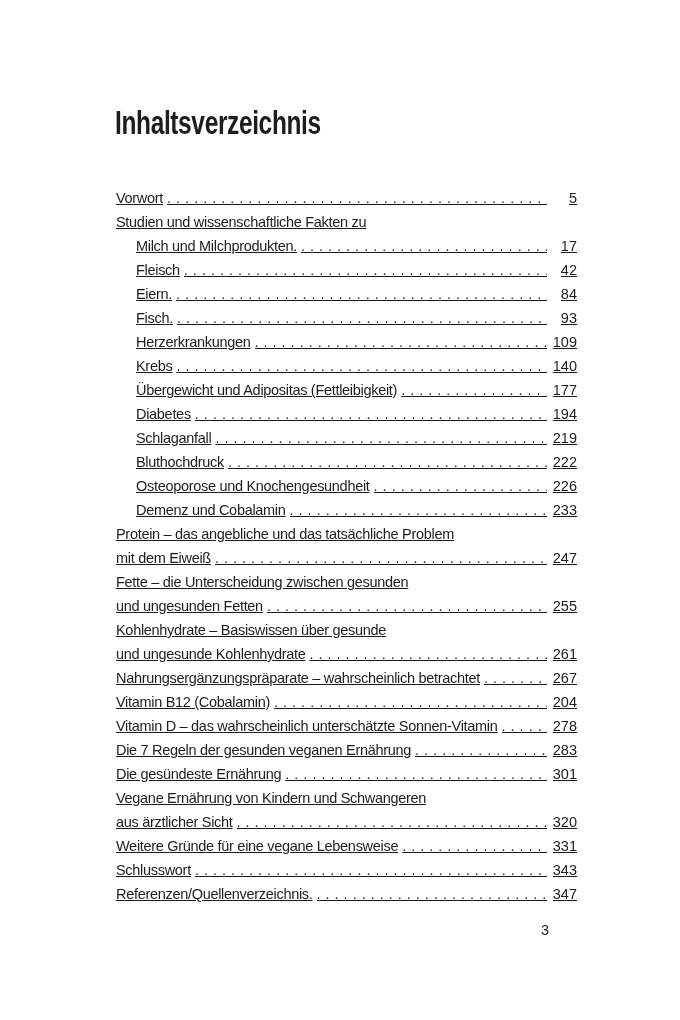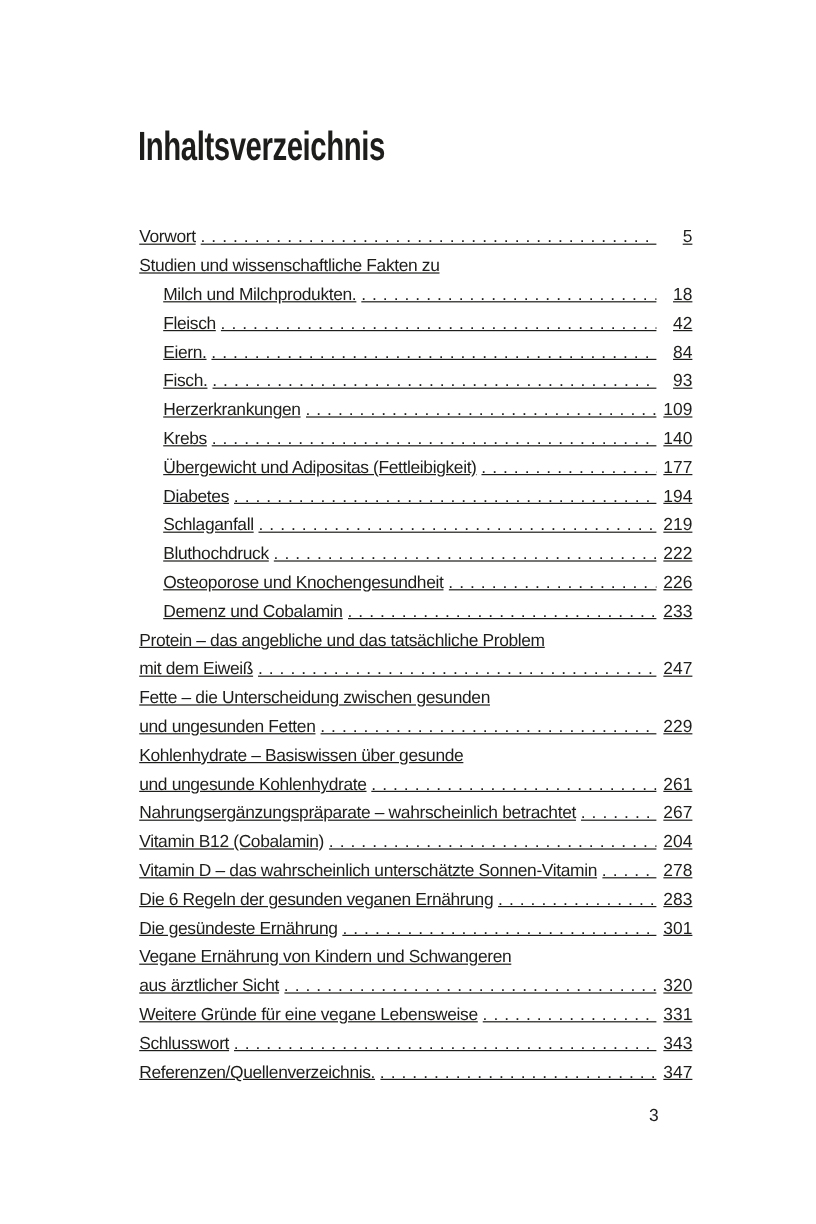--- a/index.html
+++ b/index.html
@@ -76,21 +76,21 @@
         <span class="toc-label">Vorwort</span>
         <span class="toc-leader">..............................................................................................................</span>
         <span class="toc-page">5</span>
       </div>
       <div class="toc-row">
         <span class="toc-label">Studien und wissenschaftliche Fakten zu</span>
       </div>
       <div class="toc-row indent-1">
         <span class="toc-label">Milch und Milchprodukten.</span>
         <span class="toc-leader">..............................................................................................................</span>
-        <span class="toc-page">18</span>
+        <span class="toc-page">17</span>
       </div>
       <div class="toc-row indent-1">
         <span class="toc-label">Fleisch</span>
         <span class="toc-leader">..............................................................................................................</span>
         <span class="toc-page">42</span>
       </div>
       <div class="toc-row indent-1">
         <span class="toc-label">Eiern.</span>
         <span class="toc-leader">..............................................................................................................</span>
         <span class="toc-page">84</span>
@@ -147,21 +147,21 @@
         <span class="toc-label">mit dem Eiweiß</span>
         <span class="toc-leader">..............................................................................................................</span>
         <span class="toc-page">247</span>
       </div>
       <div class="toc-row">
         <span class="toc-label">Fette – die Unterscheidung zwischen gesunden</span>
       </div>
       <div class="toc-row">
         <span class="toc-label">und ungesunden Fetten</span>
         <span class="toc-leader">..............................................................................................................</span>
-        <span class="toc-page">229</span>
+        <span class="toc-page">255</span>
       </div>
       <div class="toc-row">
         <span class="toc-label">Kohlenhydrate – Basiswissen über gesunde</span>
       </div>
       <div class="toc-row">
         <span class="toc-label">und ungesunde Kohlenhydrate</span>
         <span class="toc-leader">..............................................................................................................</span>
         <span class="toc-page">261</span>
       </div>
       <div class="toc-row">
@@ -173,21 +173,21 @@
         <span class="toc-label">Vitamin B12 (Cobalamin)</span>
         <span class="toc-leader">..............................................................................................................</span>
         <span class="toc-page">204</span>
       </div>
       <div class="toc-row">
         <span class="toc-label">Vitamin D – das wahrscheinlich unterschätzte Sonnen-Vitamin</span>
         <span class="toc-leader">..............................................................................................................</span>
         <span class="toc-page">278</span>
       </div>
       <div class="toc-row">
-        <span class="toc-label">Die 6 Regeln der gesunden veganen Ernährung</span>
+        <span class="toc-label">Die 7 Regeln der gesunden veganen Ernährung</span>
         <span class="toc-leader">..............................................................................................................</span>
         <span class="toc-page">283</span>
       </div>
       <div class="toc-row">
         <span class="toc-label">Die gesündeste Ernährung</span>
         <span class="toc-leader">..............................................................................................................</span>
         <span class="toc-page">301</span>
       </div>
       <div class="toc-row">
         <span class="toc-label">Vegane Ernährung von Kindern und Schwangeren</span>

